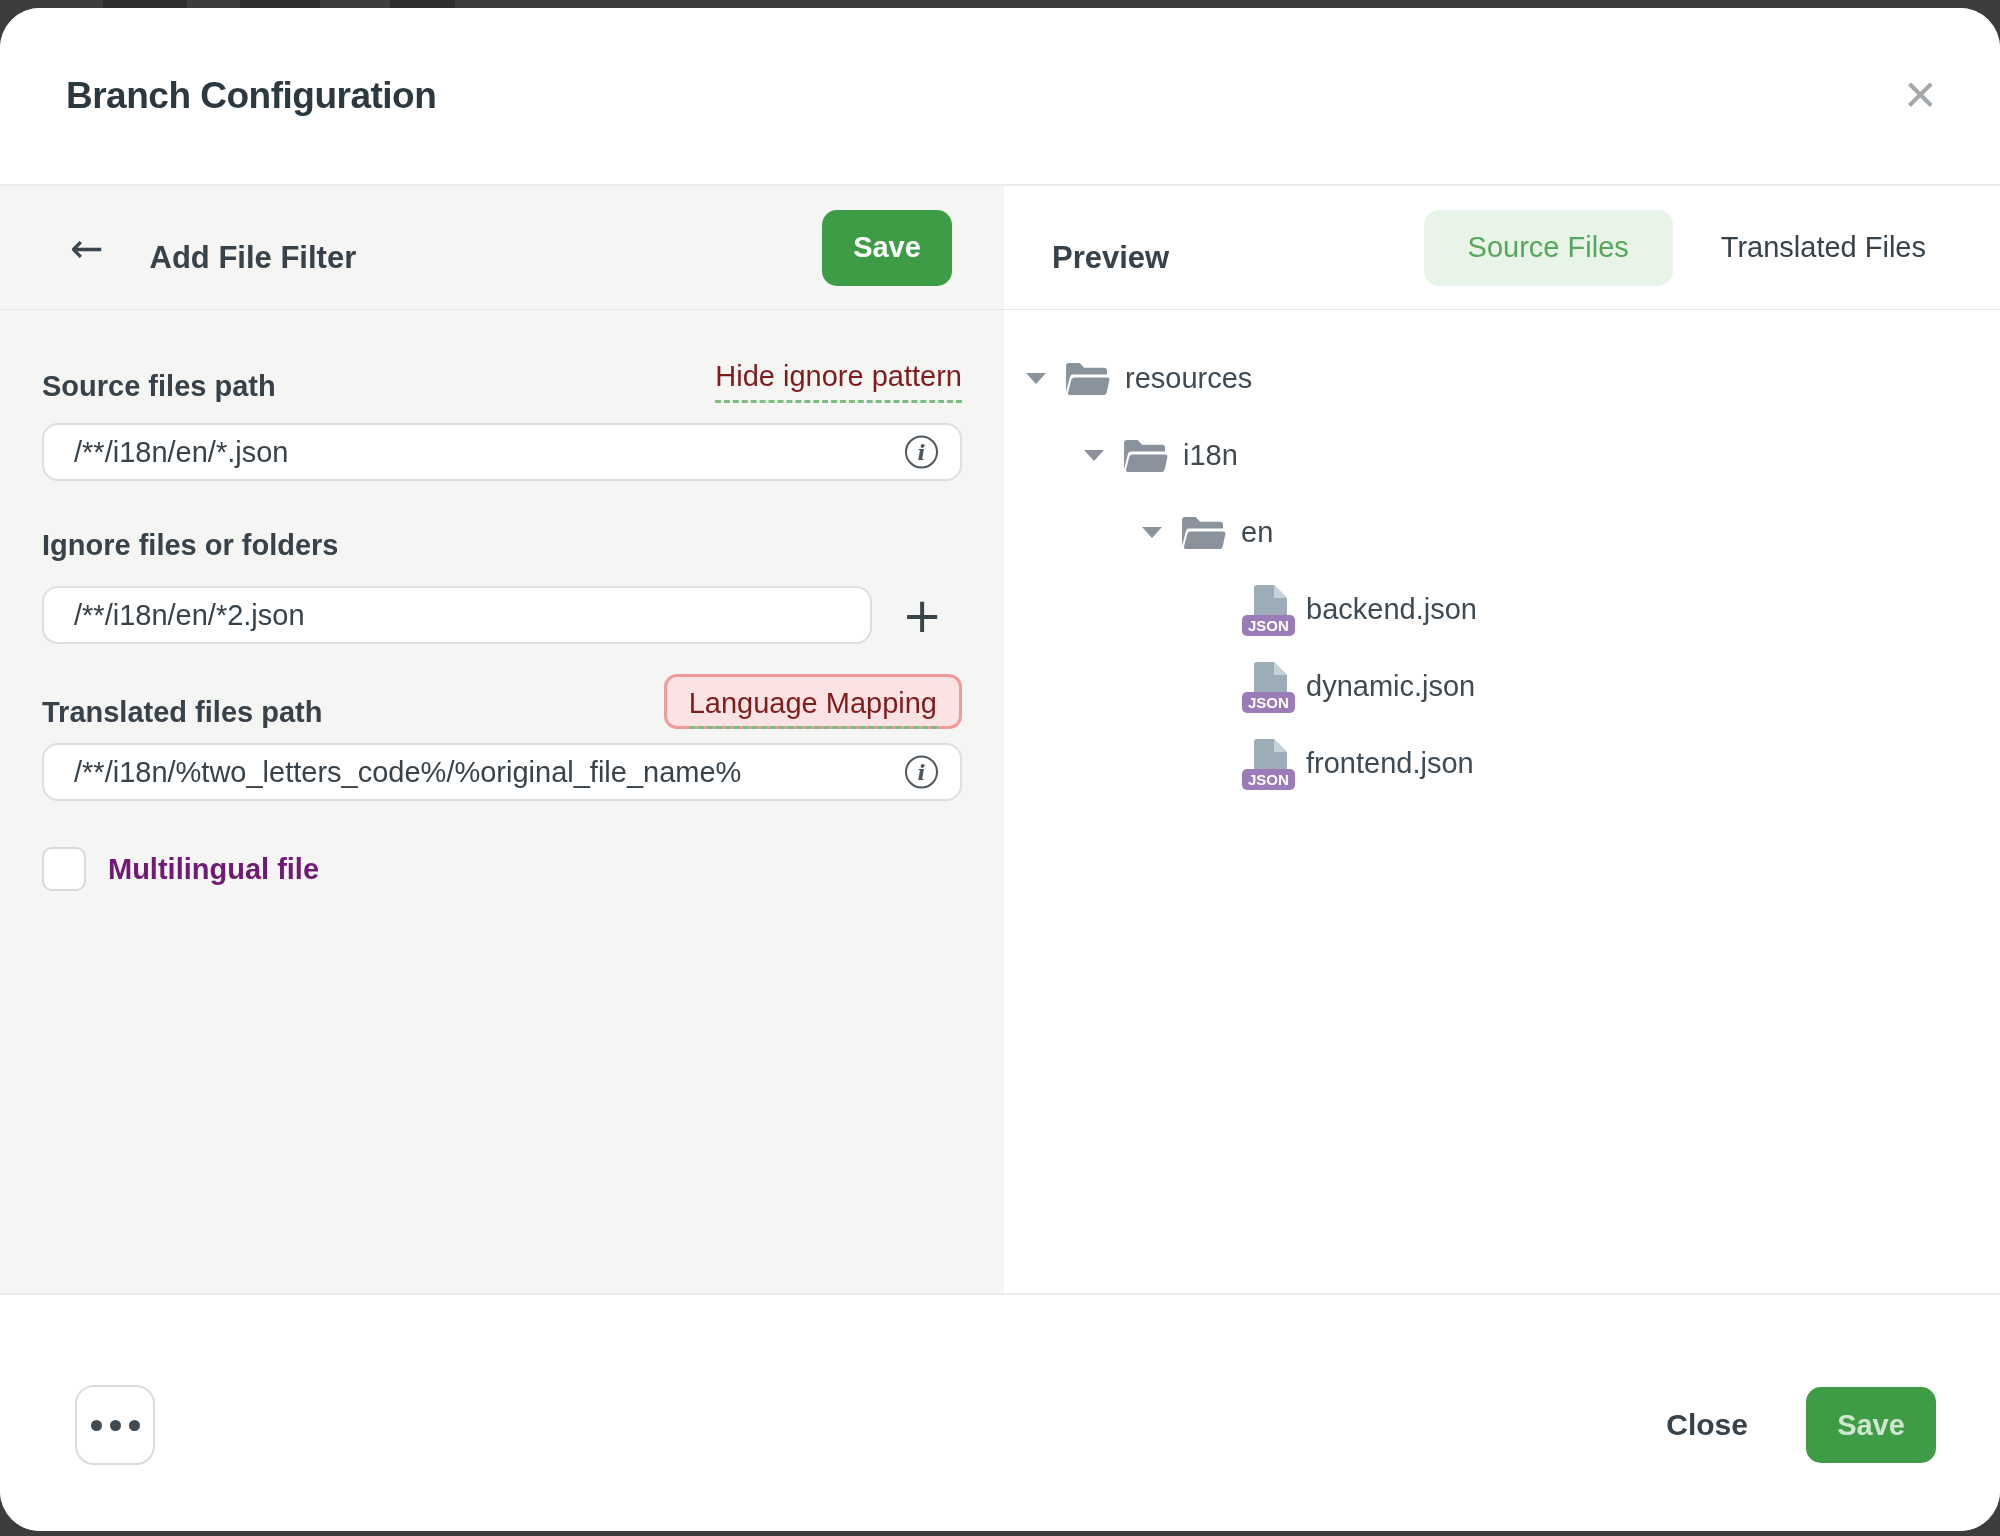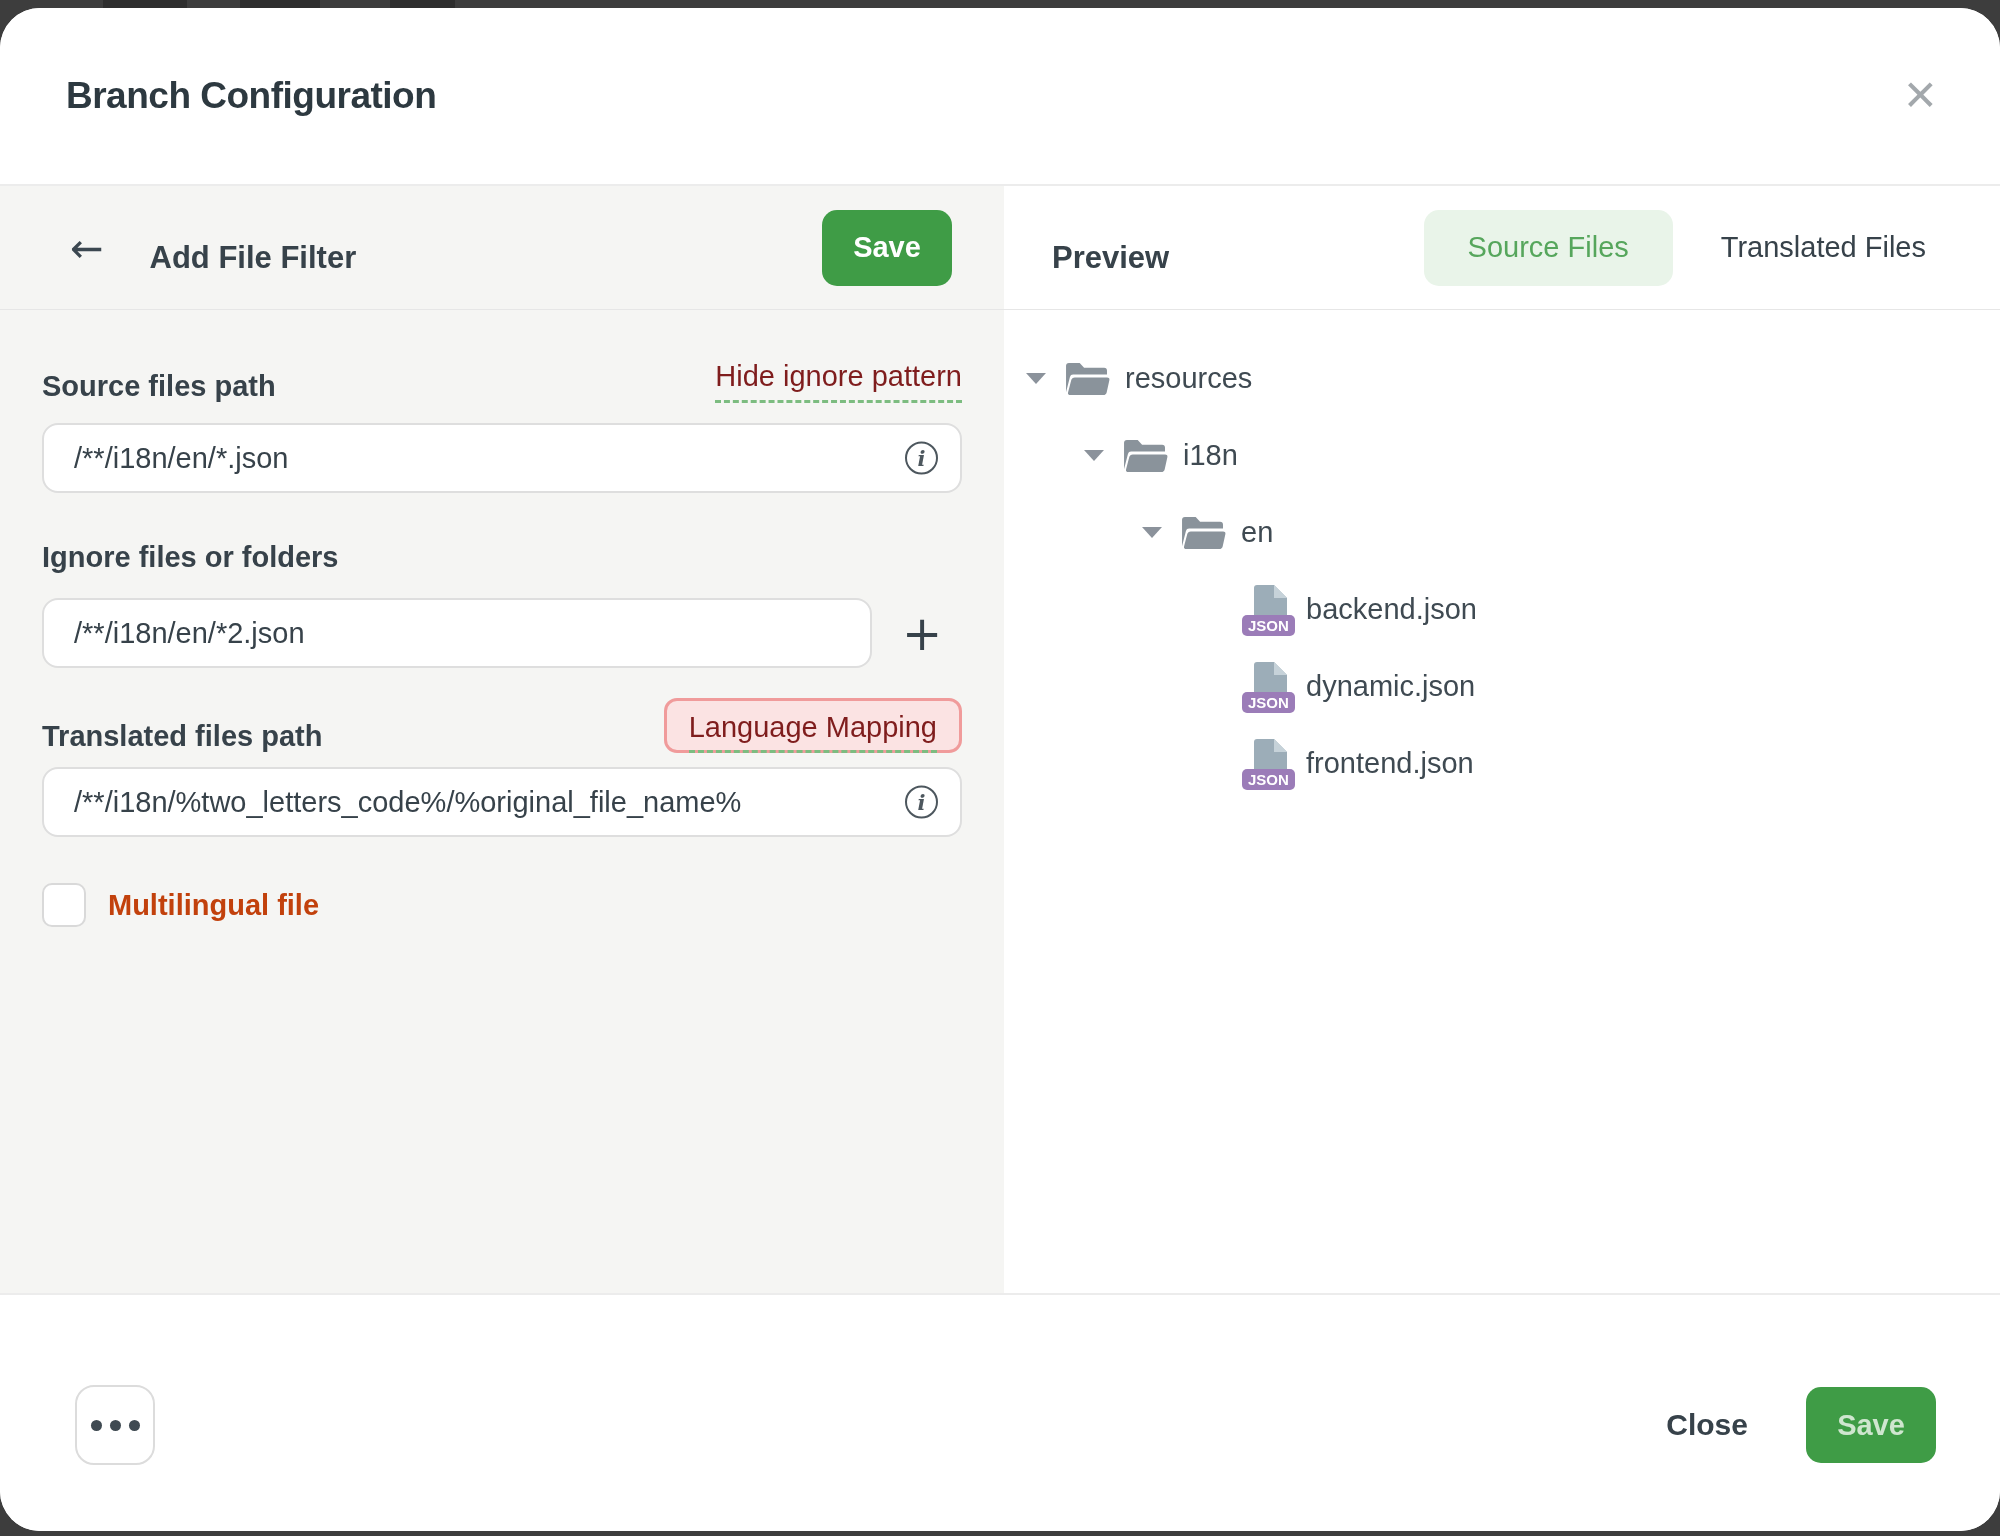--- a/index.html
+++ b/index.html
@@ -74,21 +74,21 @@
   .green-link {
     font-size:29px; color:#7f1d1d; text-decoration:none;
     border-bottom:3px dashed #7cbc80; padding-bottom:7px; cursor:pointer;
   }
   .lm-box {
     background:#fbe3e3; border:3px solid #f09b9b; border-radius:13px;
     padding:10px 22px 6px 22px;
   }
   .text-field { position:relative; margin-top:20px; }
   .text-field input {
-    width:100%; height:70px; background:#fff;
+    width:100%; height:58px; background:#fff;
     border:2px solid #dedede; border-radius:16px;
     font-size:29px; color:#37424a; padding:0 72px 0 30px;
     font-family:"Liberation Sans", sans-serif; outline:none;
   }
   .text-field input.no-icon { padding-right:30px; }
   .info-icon {
     position:absolute; right:24px; top:50%; transform:translateY(-50%);
     width:33px; height:33px; border:2.5px solid #4d575e; border-radius:50%;
     display:flex; align-items:center; justify-content:center;
     font-size:21px; font-weight:700; color:#4d575e;
@@ -102,21 +102,21 @@
     font-size:48px; font-weight:400; color:#37424a; line-height:1;
     font-family:"DejaVu Sans", sans-serif;
   }
   .head-row3 { margin-top:30px; }
   .field3 { margin-top:14px; }
   .check-row { display:flex; align-items:center; margin-top:46px; }
   .checkbox {
     width:44px; height:44px; background:#fff; border:2px solid #d9d9d9;
     border-radius:10px; cursor:pointer; flex:0 0 44px;
   }
-  .check-label { font-size:29px; font-weight:600; color:#c2410c; margin-left:22px; }
+  .check-label { font-size:29px; font-weight:600; color:#701a75; margin-left:22px; }
 
   
   .tree-row { height:77px; display:flex; align-items:center; cursor:pointer; }
   .tree-row.d0 { padding-left:22px; }
   .tree-row.d1 { padding-left:80px; }
   .tree-row.d2 { padding-left:138px; }
   .tree-row.dfile { padding-left:240px; }
   .caret {
     width:0; height:0; border-left:10px solid transparent; border-right:10px solid transparent;
     border-top:11px solid #8b929b; margin-right:18px; flex:0 0 20px;

